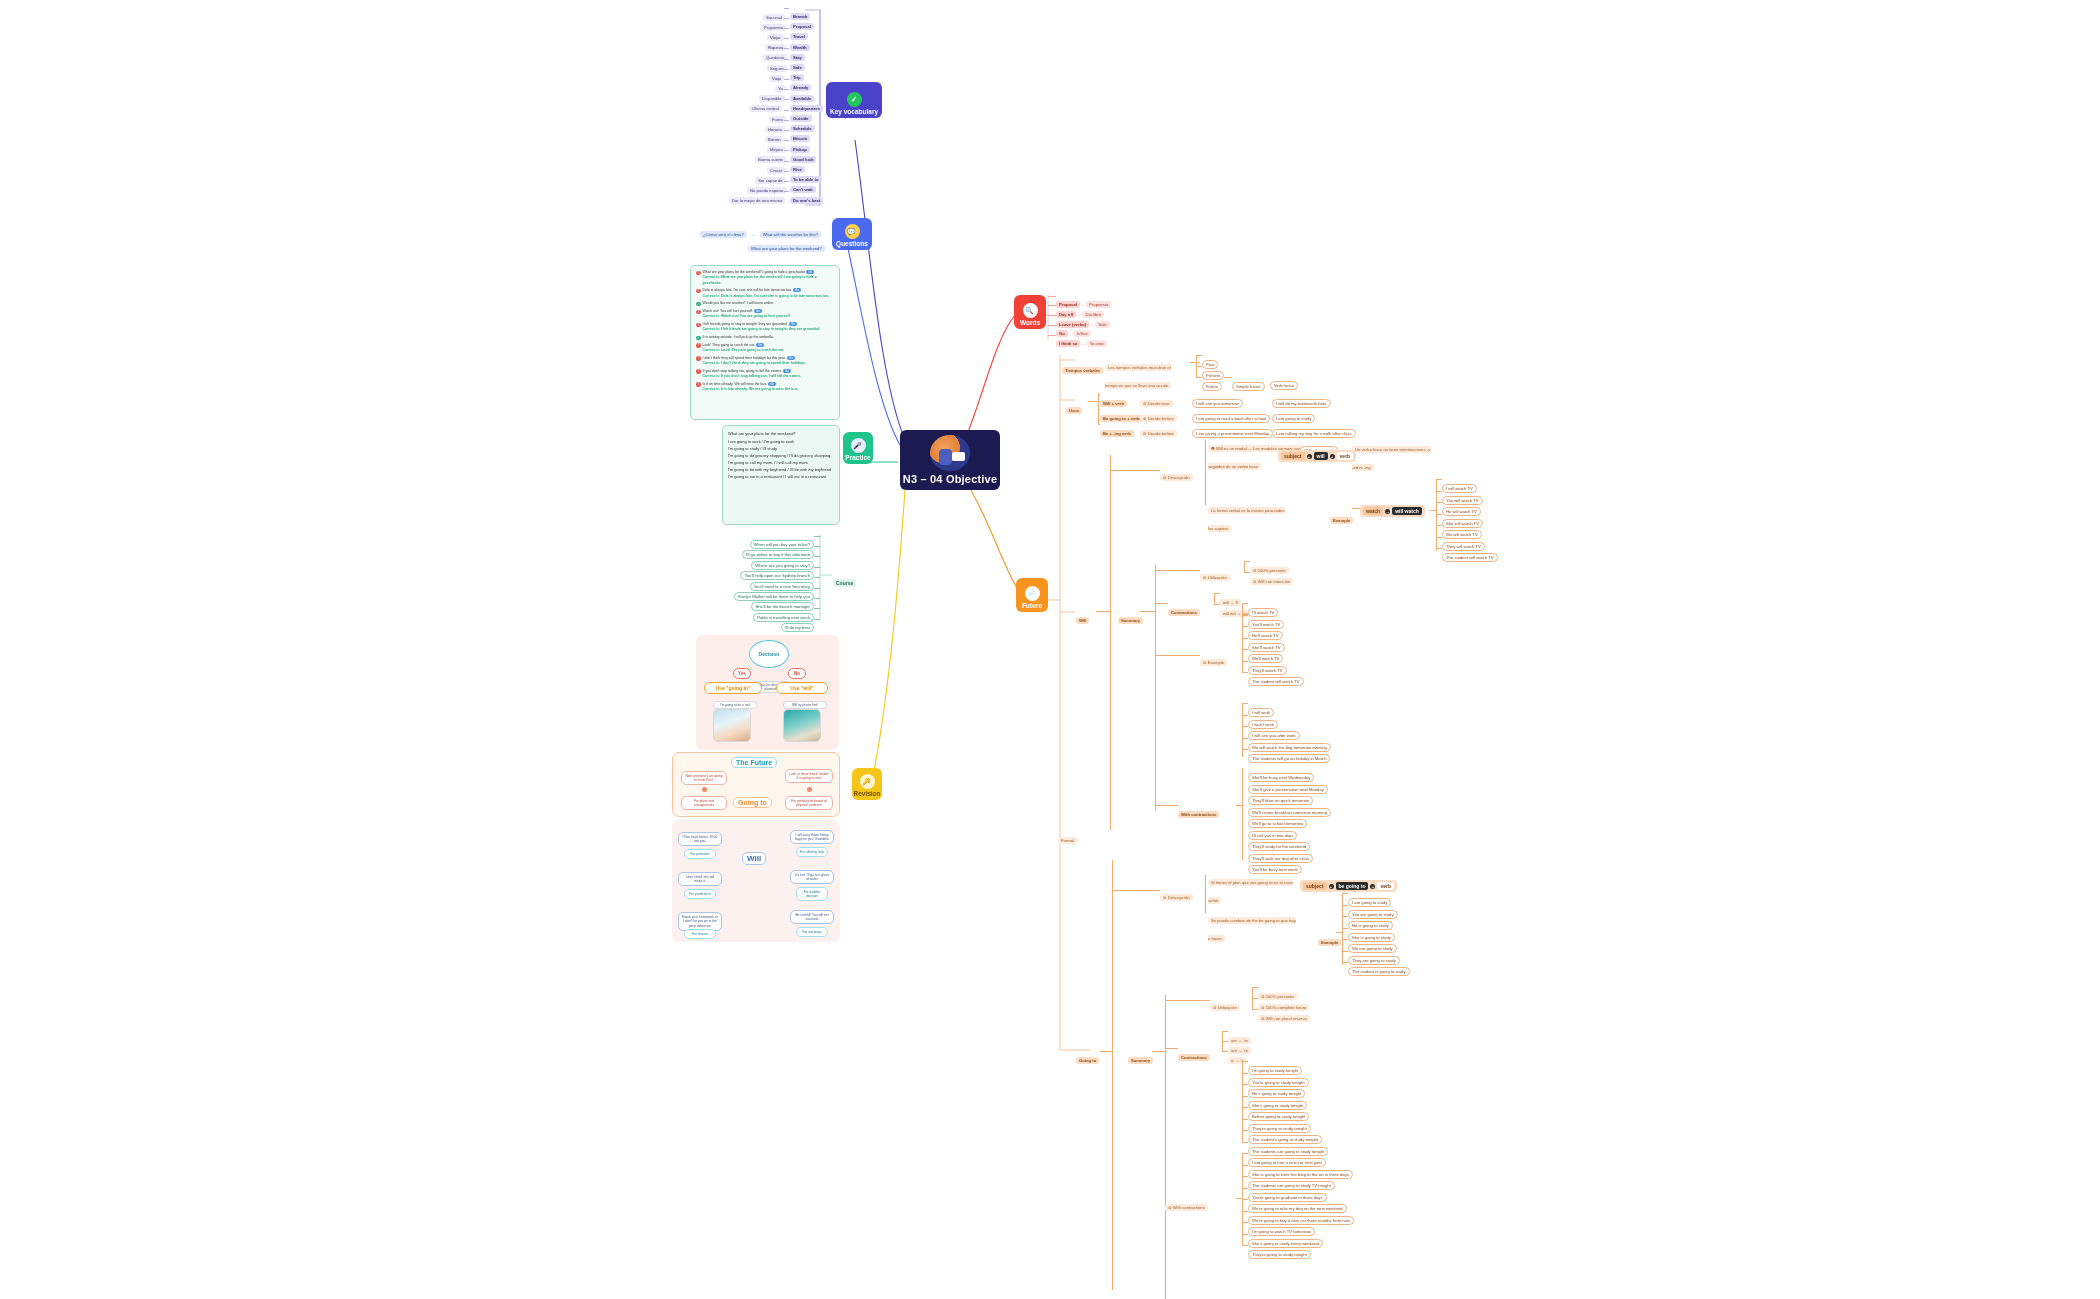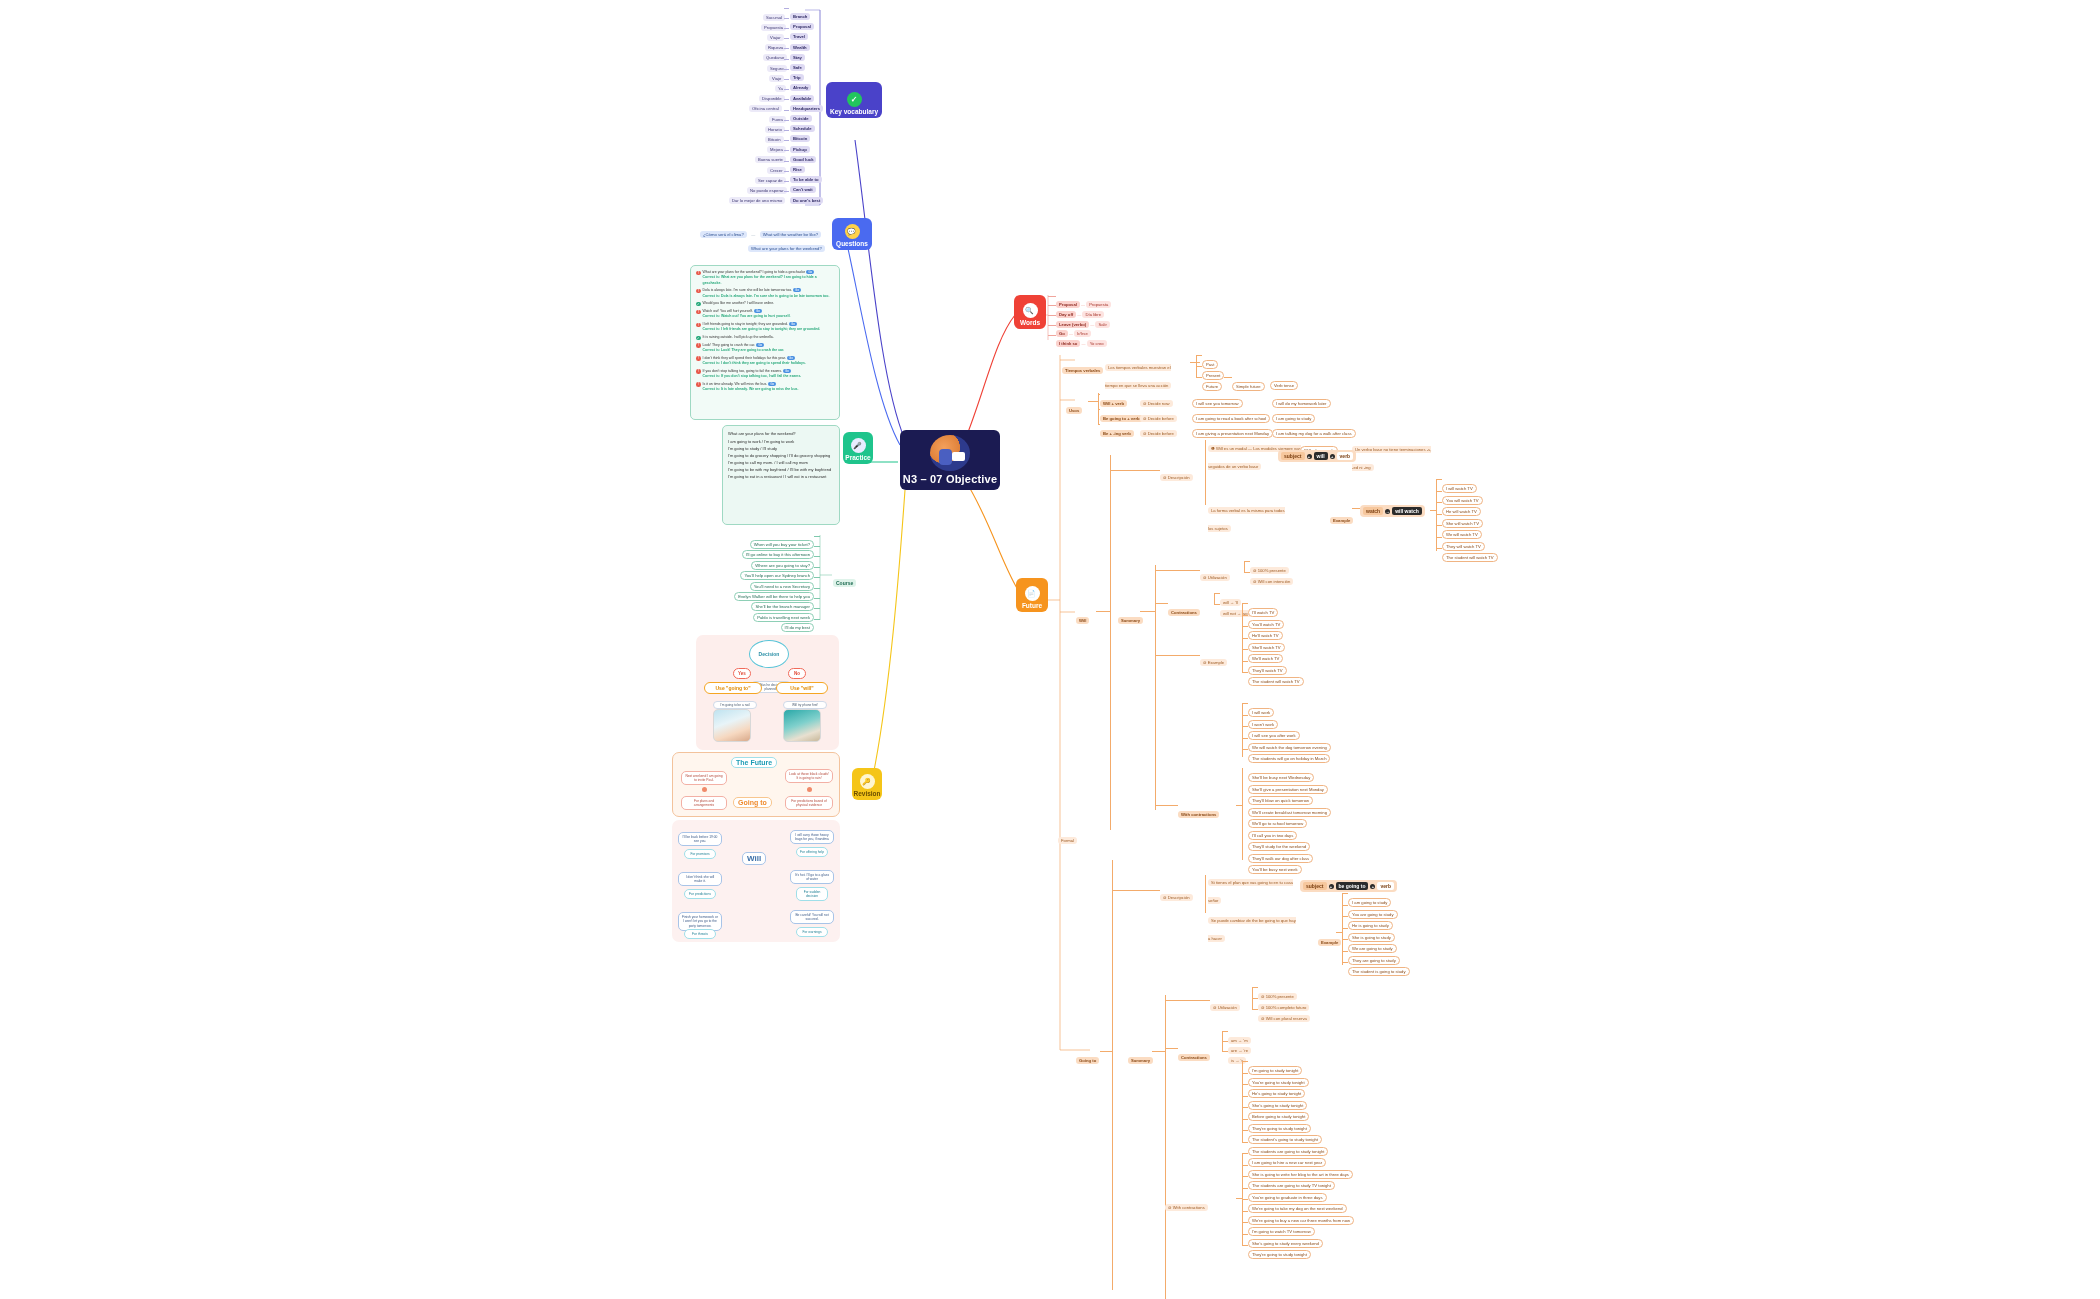--- a/index.html
+++ b/index.html
@@ -115,21 +115,21 @@
   <line x1="1060" y1="400" x2="1075" y2="400" stroke="#f3ab6b" stroke-width=".7"></line>
   <line x1="1060" y1="612" x2="1075" y2="612" stroke="#f3ab6b" stroke-width=".7"></line>
   <line x1="1060" y1="1050" x2="1090" y2="1050" stroke="#f3ab6b" stroke-width=".7"></line>
 
   <line x1="820" y1="535" x2="820" y2="620" stroke="#7fc9ad" stroke-width=".6"></line>
   <line x1="820" y1="575" x2="832" y2="575" stroke="#7fc9ad" stroke-width=".6"></line>
 </svg>
 
 <div class="node central" style="left:900px;top:430px;width:100px;height:60px;">
   <div class="emo"></div>
-  <div>N3 – 07 Objective</div>
+  <div>N3 – 04 Objective</div>
 </div>
 
 <div class="node mainnode" style="left:826px;top:82px;width:56px;height:36px;background:#4a42c9;">
   <div class="ico" style="background:#22c55e;color:#fff;">✓</div>
   <div>Key vocabulary</div>
 </div>
 
 <div class="node mainnode" style="left:832px;top:218px;width:40px;height:32px;background:#4a6af0;">
   <div class="ico" style="background:#ffd24a;color:#2a4d8f;font-size:7px;">💬</div>
   <div>Questions</div>

